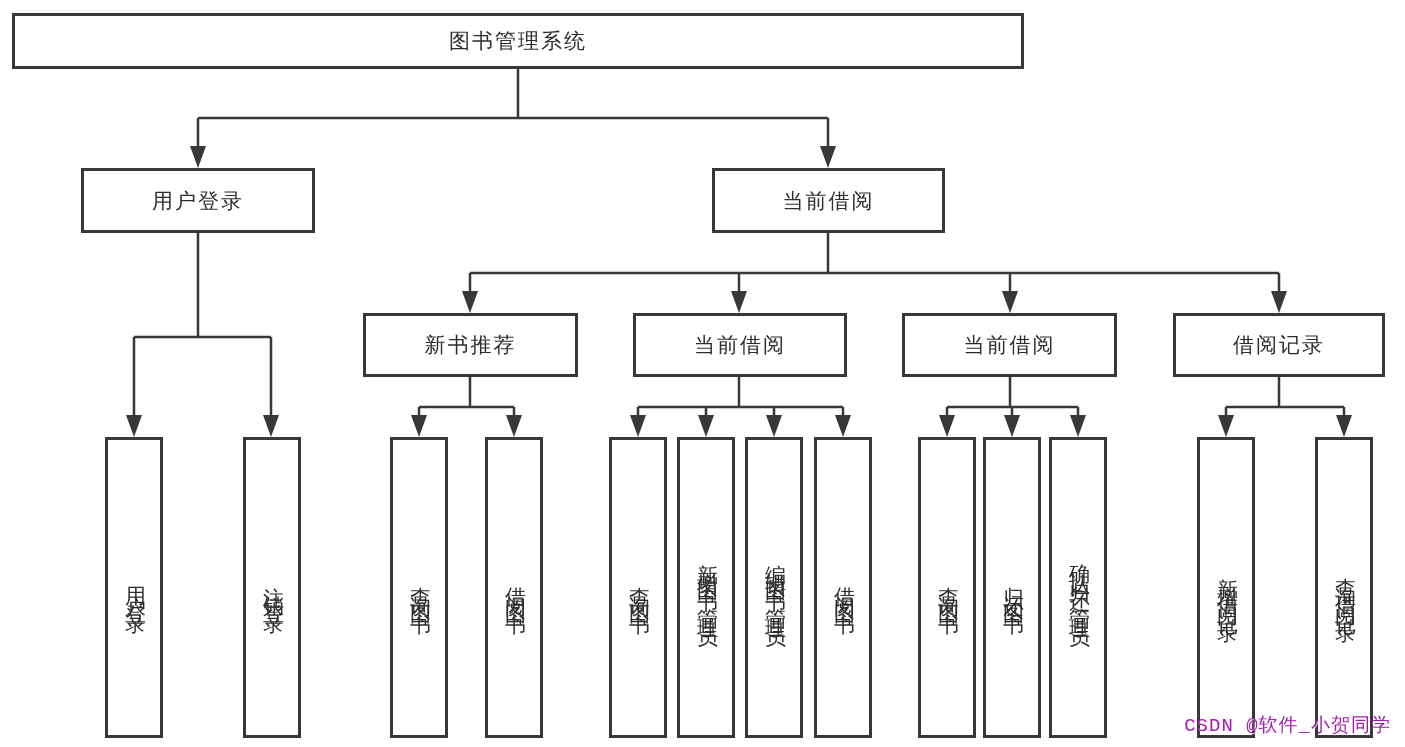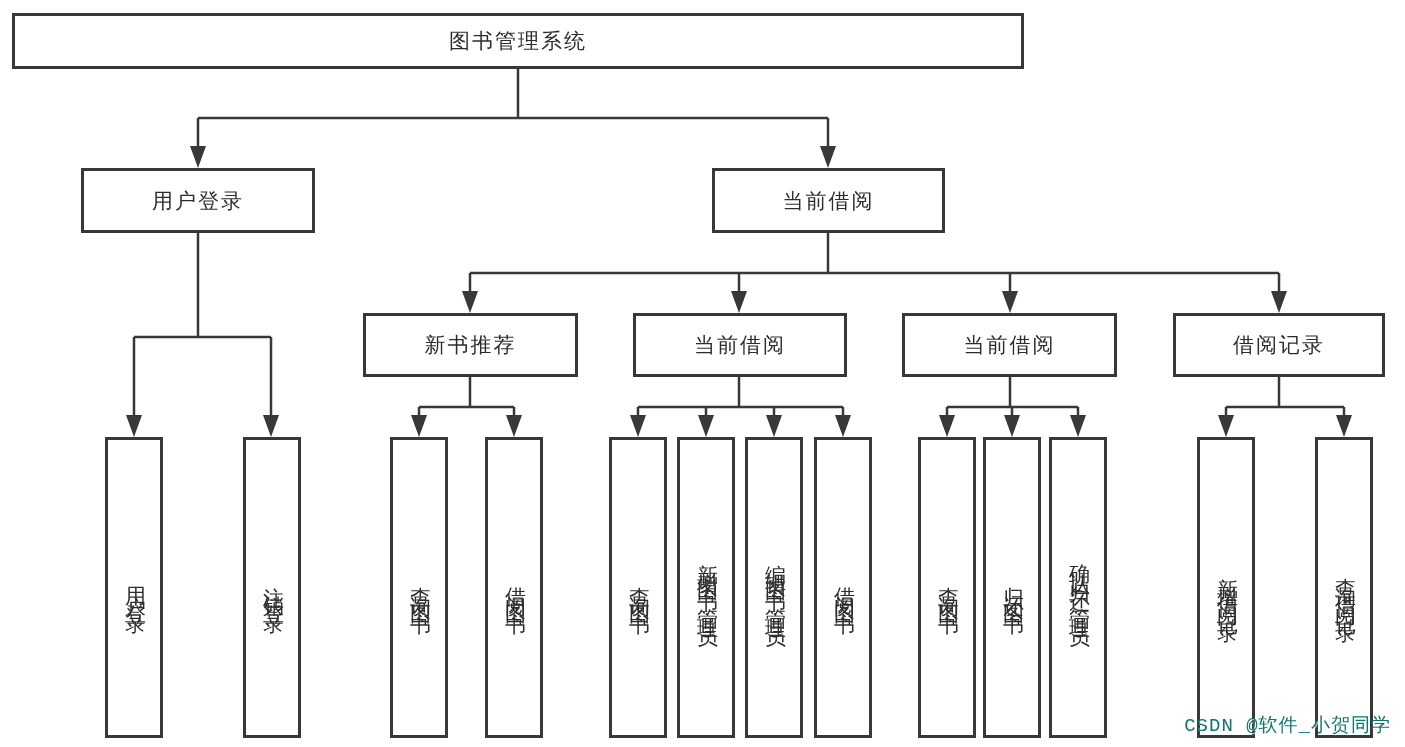--- a/index.html
+++ b/index.html
@@ -42,21 +42,21 @@
     font-size: 21px;
     letter-spacing: 9px;
     line-height: 1.1;
     white-space: nowrap;
   }
   .watermark {
     position: absolute;
     right: 14px;
     bottom: 9px;
     font-size: 19px;
-    color: #0f766e;
+    color: #a21caf;
     letter-spacing: 1px;
     text-shadow: 1px 1px 1px rgba(255,255,255,0.8);
   }
 </style>
 </head>
 <body>
 
 <div class="canvas">
 
   <svg class="connectors" viewBox="0 0 1405 747" xmlns="http://www.w3.org/2000/svg">

